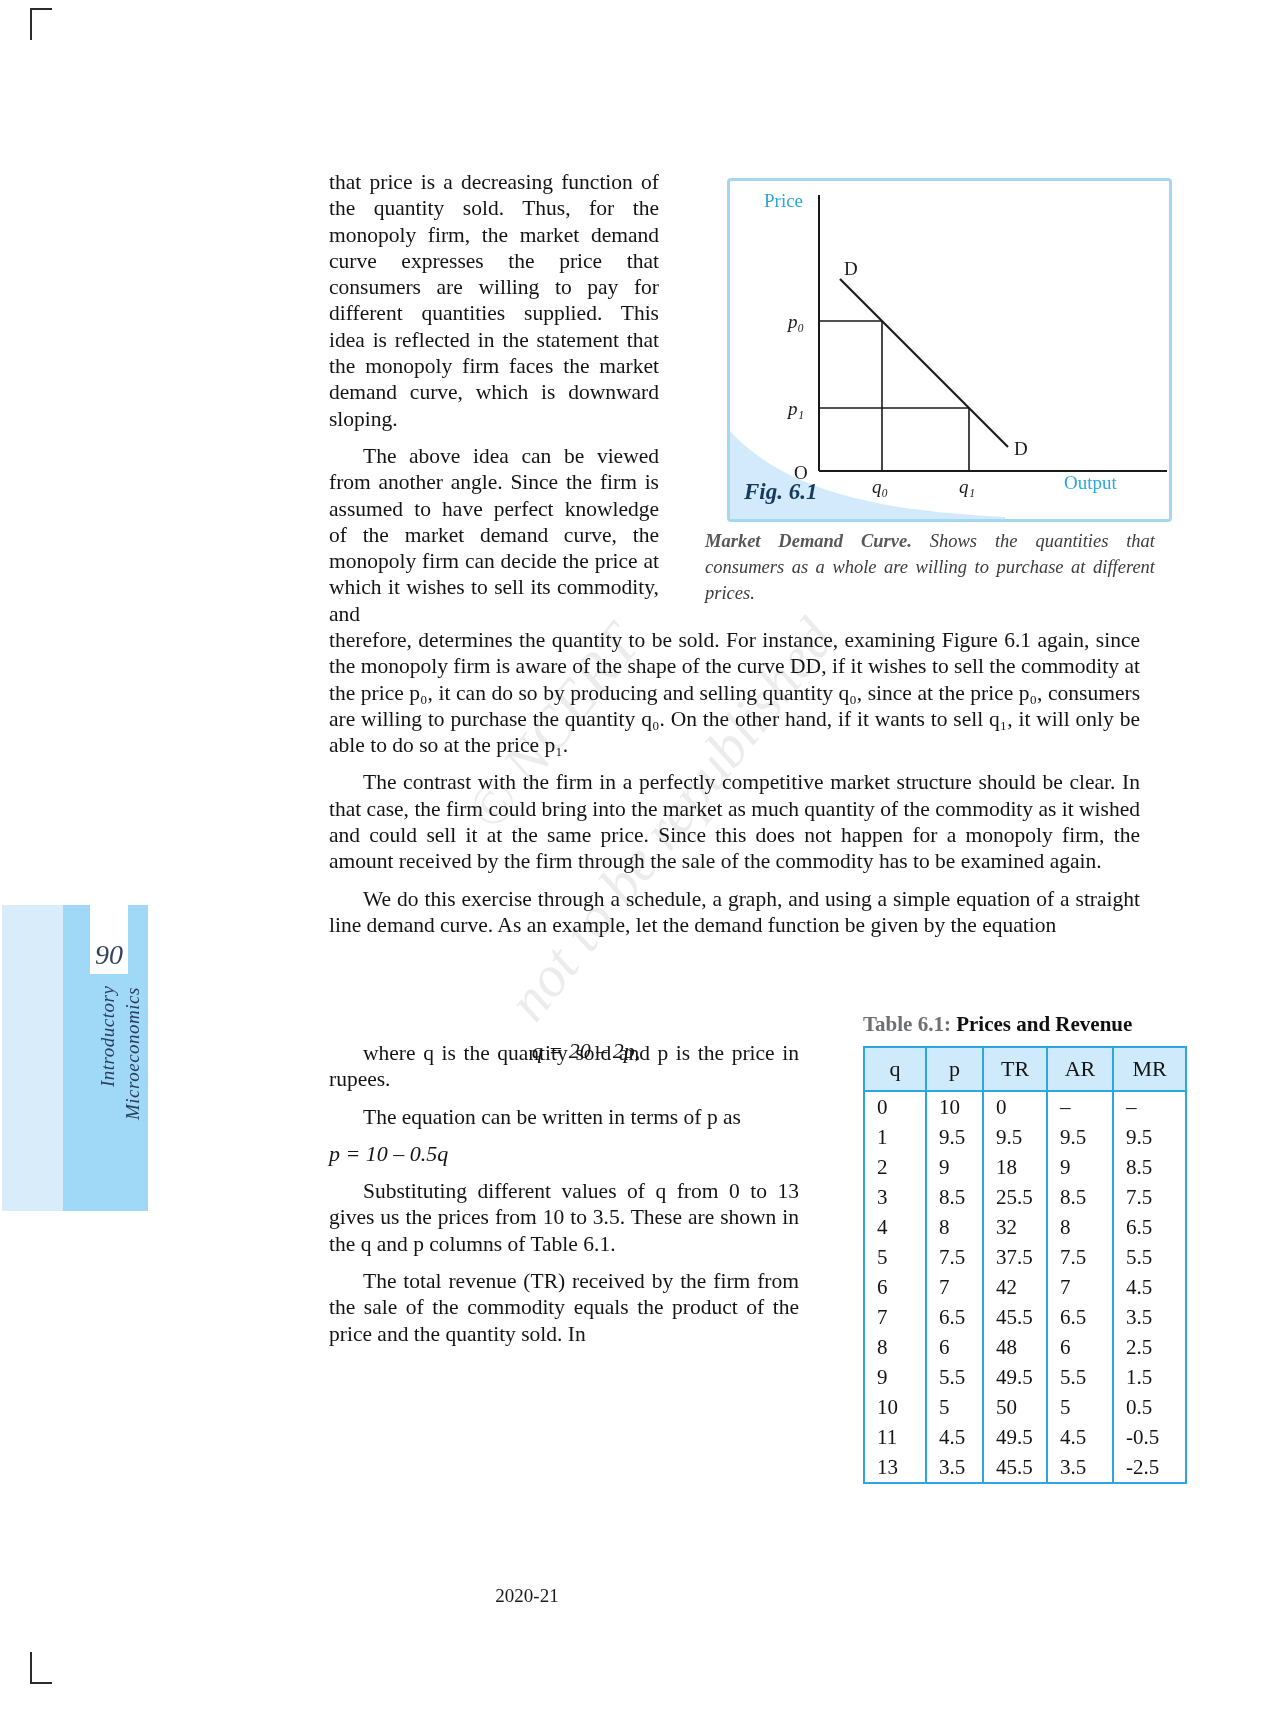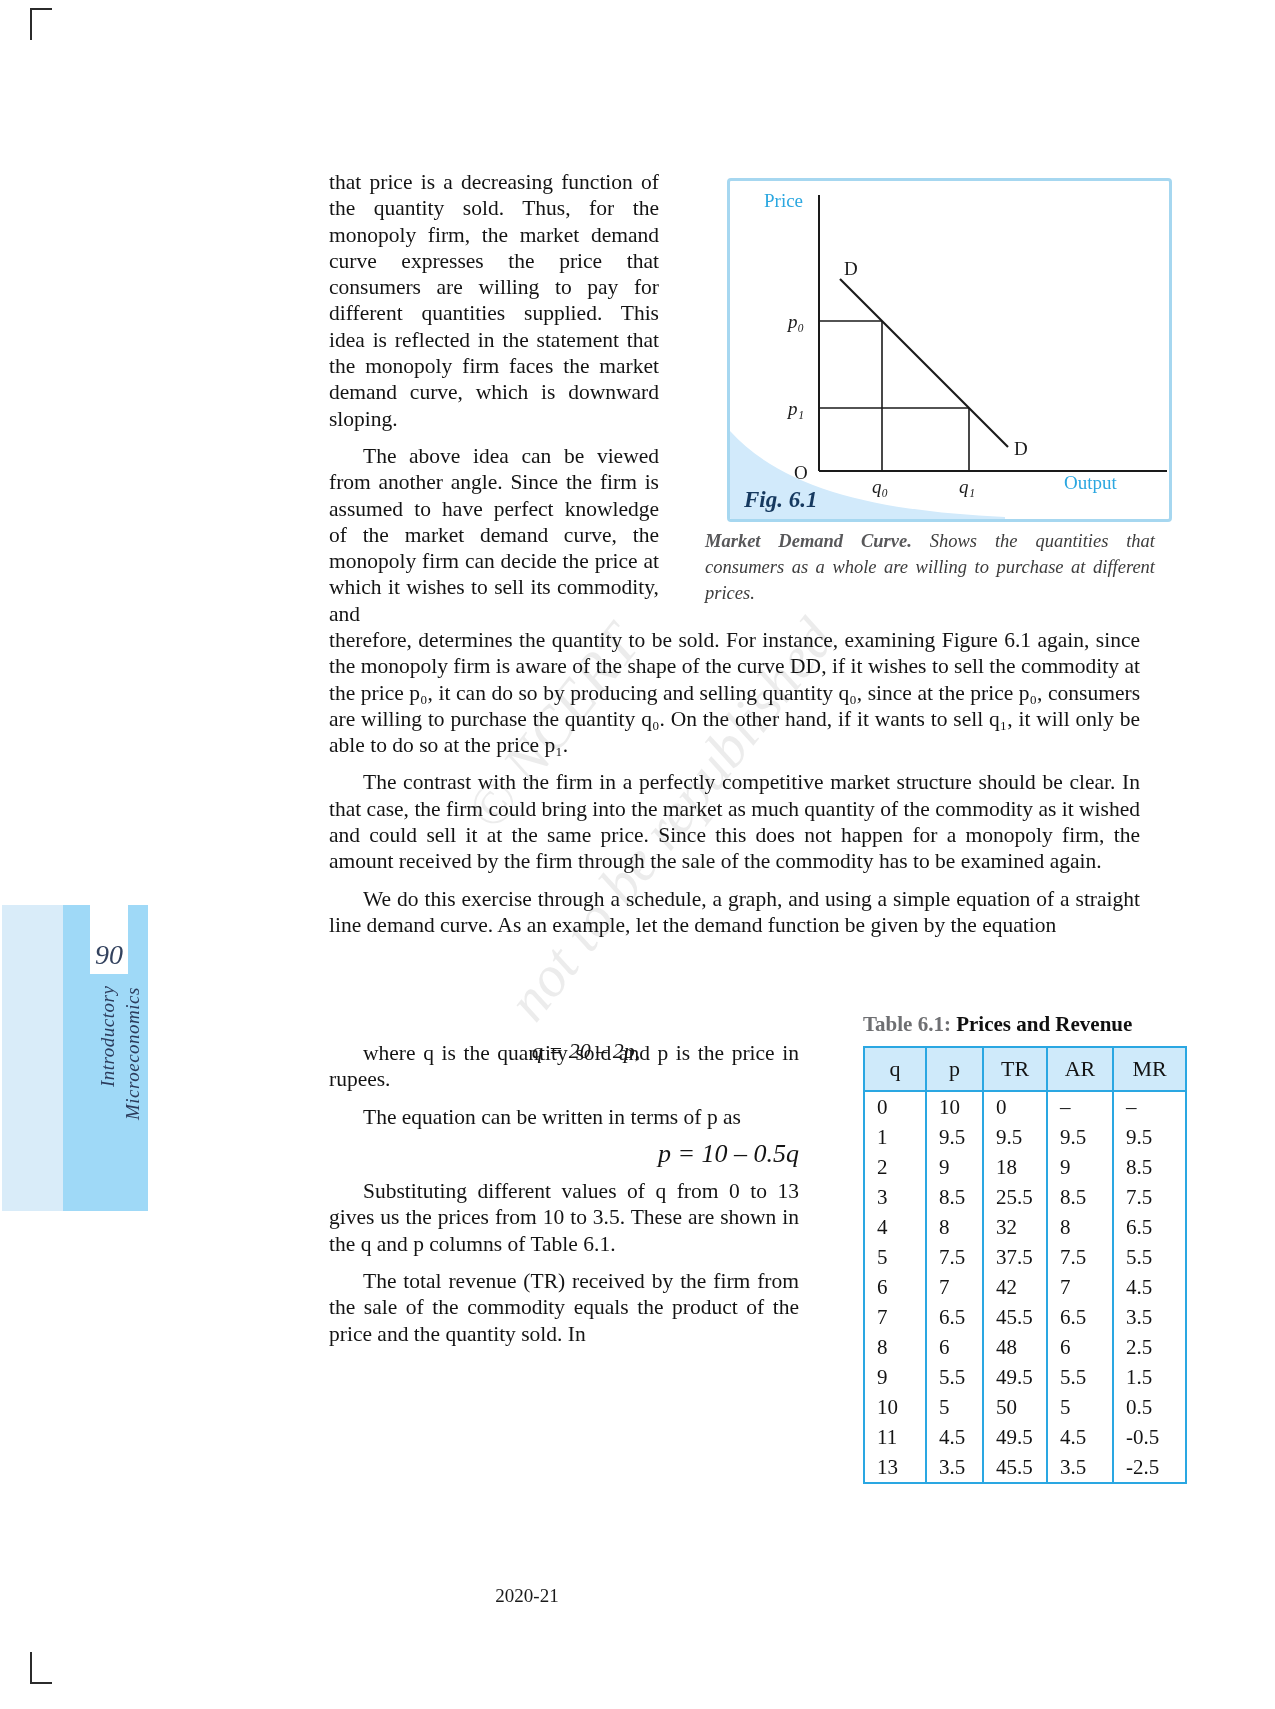--- a/index.html
+++ b/index.html
@@ -32,29 +32,29 @@
     font-style:italic;font-size:58px;text-align:center;line-height:150px;pointer-events:none;
   }
   
   .body-text{font-size:21.5px;line-height:26.3px;text-align:justify;}
   .body-text p{margin:11px;}
   .indent{text-indent:34px;}
   .col1{position:absolute;left:318px;top:158px;width:352px;}
   .para-full{position:absolute;left:318px;top:616px;width:833px;}
   .eq1{position:absolute;left:336px;top:994px;width:500px;text-align:center;font-style:italic;font-size:22px;margin-top:44px;}
   .col2{position:absolute;left:318px;top:1029px;width:492px;}
-  .eq2{margin:7px 0 6px 0;text-align:right;font-style:italic;font-size:26px;text-indent:0;}
+  .eq2{margin:7px 0 6px 0;text-align:left;font-style:italic;font-size:22px;text-indent:0;}
   
   .figure-box{
     position:absolute;left:703px;top:178px;width:445px;height:344px;
     border:3px solid #a6d7f0;border-radius:4px;background:#fff;overflow:hidden;box-sizing:border-box;margin-left:24px;
   }
   .figure-box svg{position:absolute;left:0;top:0;}
   .fig-label{
-    position:absolute;left:14px;bottom:6px;font-weight:bold;font-style:italic;
+    position:absolute;left:14px;bottom:14px;font-weight:bold;font-style:italic;
     font-size:23px;color:#16395f;
   }
   .fig-caption{
     position:absolute;left:705px;top:528px;width:450px;
     font-style:italic;font-size:18.5px;line-height:26px;text-align:justify;color:#3c3c3c;
   }
   .fig-caption .lead{font-weight:bold;color:#58585a;}
   
   .table-wrap{position:absolute;left:828px;top:1012px;width:322px;margin-left:35px;}
   .table-title{font-size:21px;margin-bottom:9px;white-space:nowrap;}

